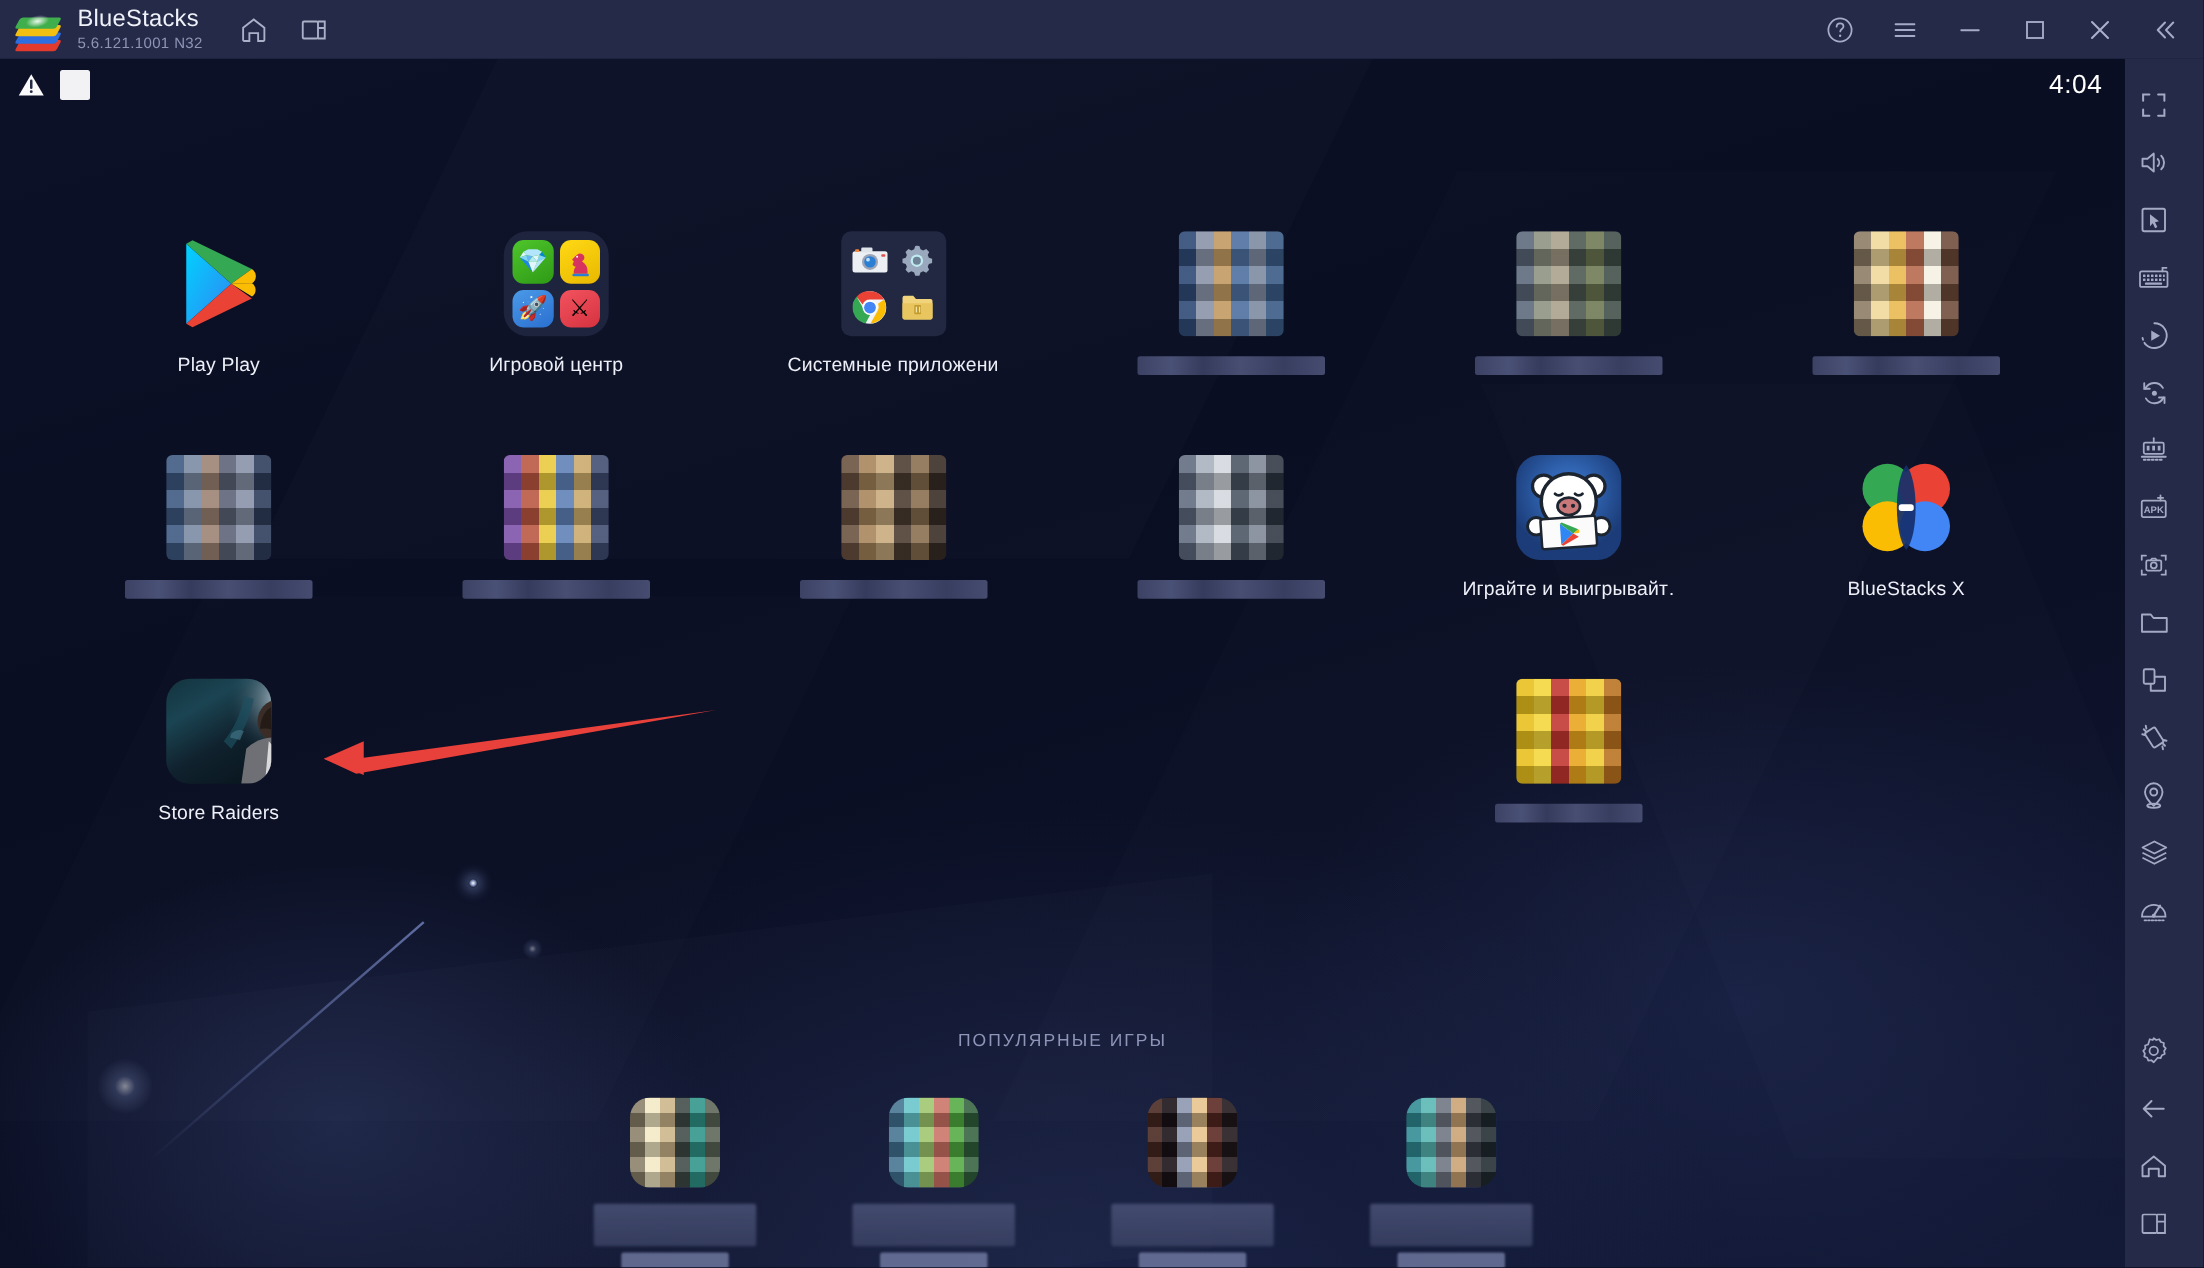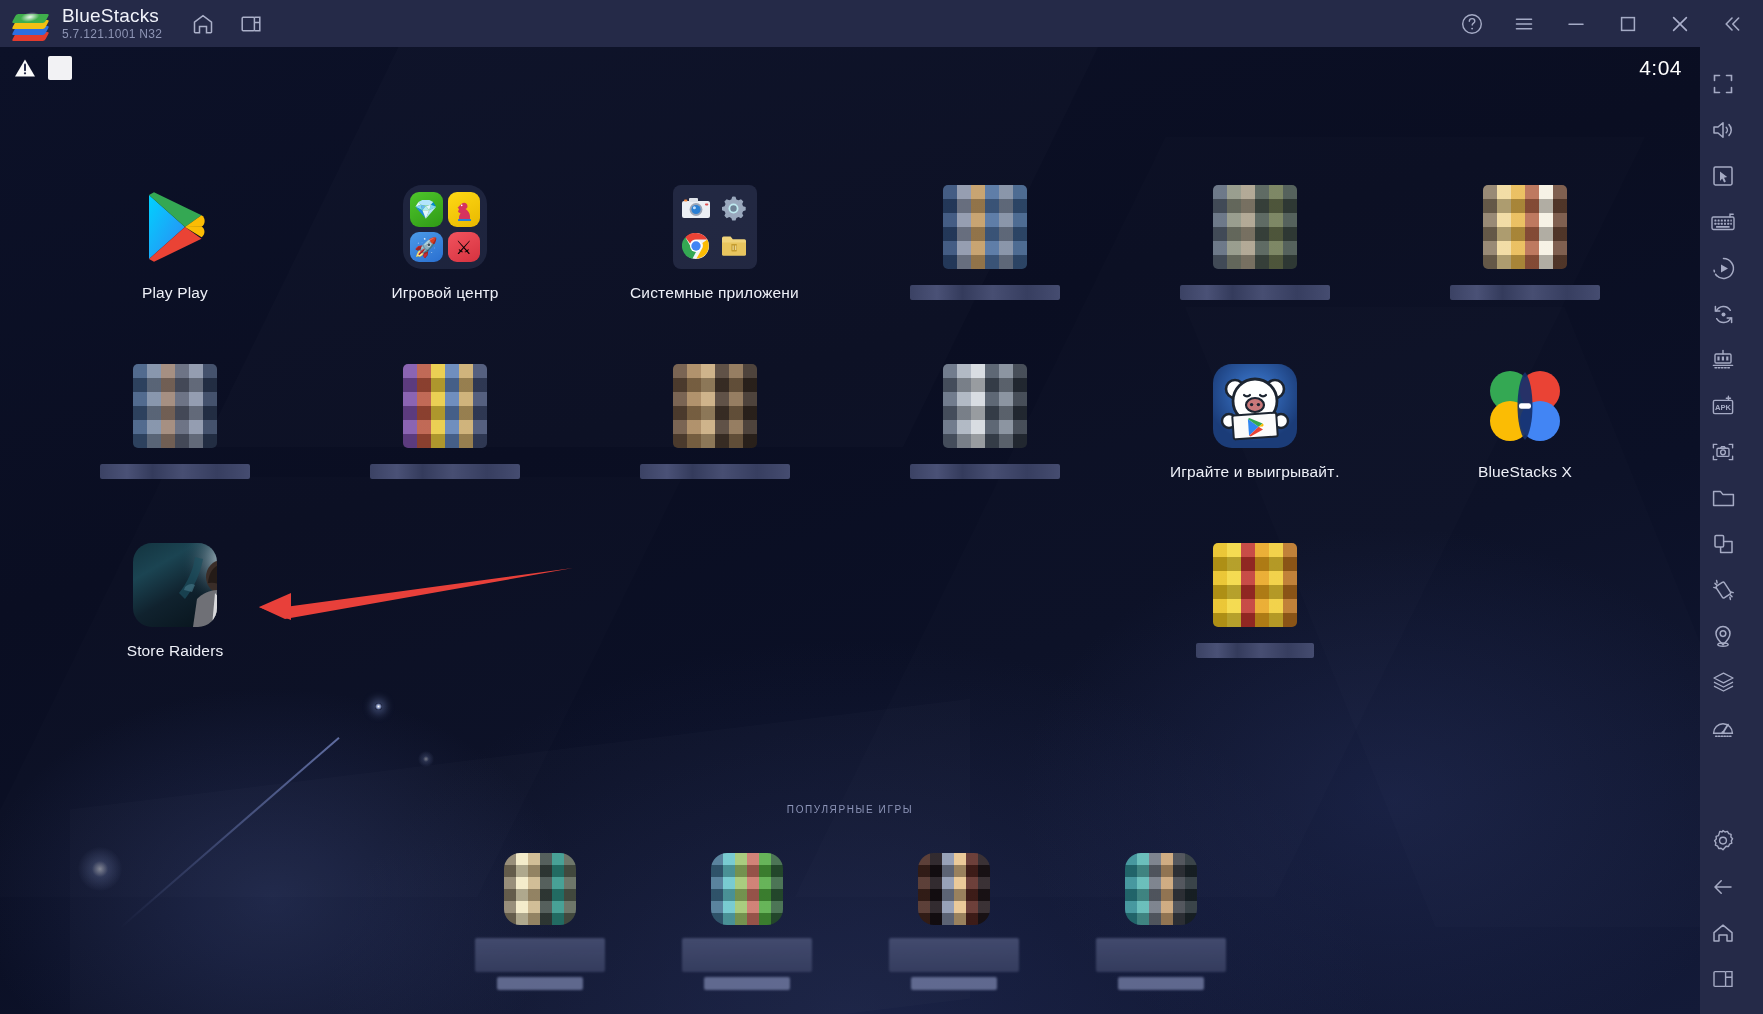--- a/index.html
+++ b/index.html
@@ -95,21 +95,21 @@
             display: grid; grid-template-columns: 1fr 1fr; gap: 5px; }
   .folder.plain { background: rgba(108,120,165,.20); }
   .mini { border-radius: 9px; display: flex; align-items: center; justify-content: center;
           font-size: 19px; line-height: 1; overflow: hidden; position: relative; }
 
   
   .arrow { position: absolute; z-index: 20; pointer-events: none; }
 
   
   .popular { position: absolute; left: 0; right: 0; bottom: 0; top: 715px; z-index: 8; }
-  .pop-title { text-align: center; font-size: 10px; letter-spacing: 1.6px; color: #8d95b8; }
+  .pop-title { text-align: center; font-size: 14px; letter-spacing: 1.6px; color: #8d95b8; margin-top: 20px; }
   .pop-row { margin-top: 38px; display: flex; justify-content: center; gap: 77px; }
   .pop-item { display: flex; flex-direction: column; align-items: center; cursor: pointer; }
   .pop-ic { width: 72px; height: 72px; border-radius: 16px; overflow: hidden; }
   .pop-lbl { margin-top: 13px; width: 130px; height: 34px; border-radius: 2px;
              background: linear-gradient(180deg, rgba(74,82,118,.85), rgba(60,68,102,.8));
              filter: blur(1.2px); }
   .pop-lbl2 { margin-top: 5px; width: 86px; height: 13px; border-radius: 2px;
               background: rgba(120,130,170,.75); filter: blur(1px); }
 
   
@@ -128,21 +128,21 @@
   <div class="titlebar">
     <div class="bs-logo">
       <div class="lay l1"></div>
         <div class="lay l2"></div>
       <div class="lay l3"></div>
         <div class="lay l4"></div>
       <div class="glow"></div>
     </div>
     <div class="title-block">
       <div class="title-main">BlueStacks</div>
-      <div class="title-ver">5.7.121.1001  N32</div>
+      <div class="title-ver">5.6.121.1001  N32</div>
     </div>
 
     <div class="tb-icons-left">
       <div class="tbi" title="Home">
         <svg width="24" height="24" viewBox="0 0 24 24" fill="none" stroke="#c9cee6" stroke-width="1.5">
           <path d="M3.5 10.2 12 3.6l8.5 6.6V20a.8.8 0 0 1-.8.8h-4.2v-6.3H8.5v6.3H4.3a.8.8 0 0 1-.8-.8z"></path>
         </svg>
       </div>
       <div class="tbi" title="Instances">
         <svg width="24" height="24" viewBox="0 0 24 24" fill="none" stroke="#c9cee6" stroke-width="1.5">

